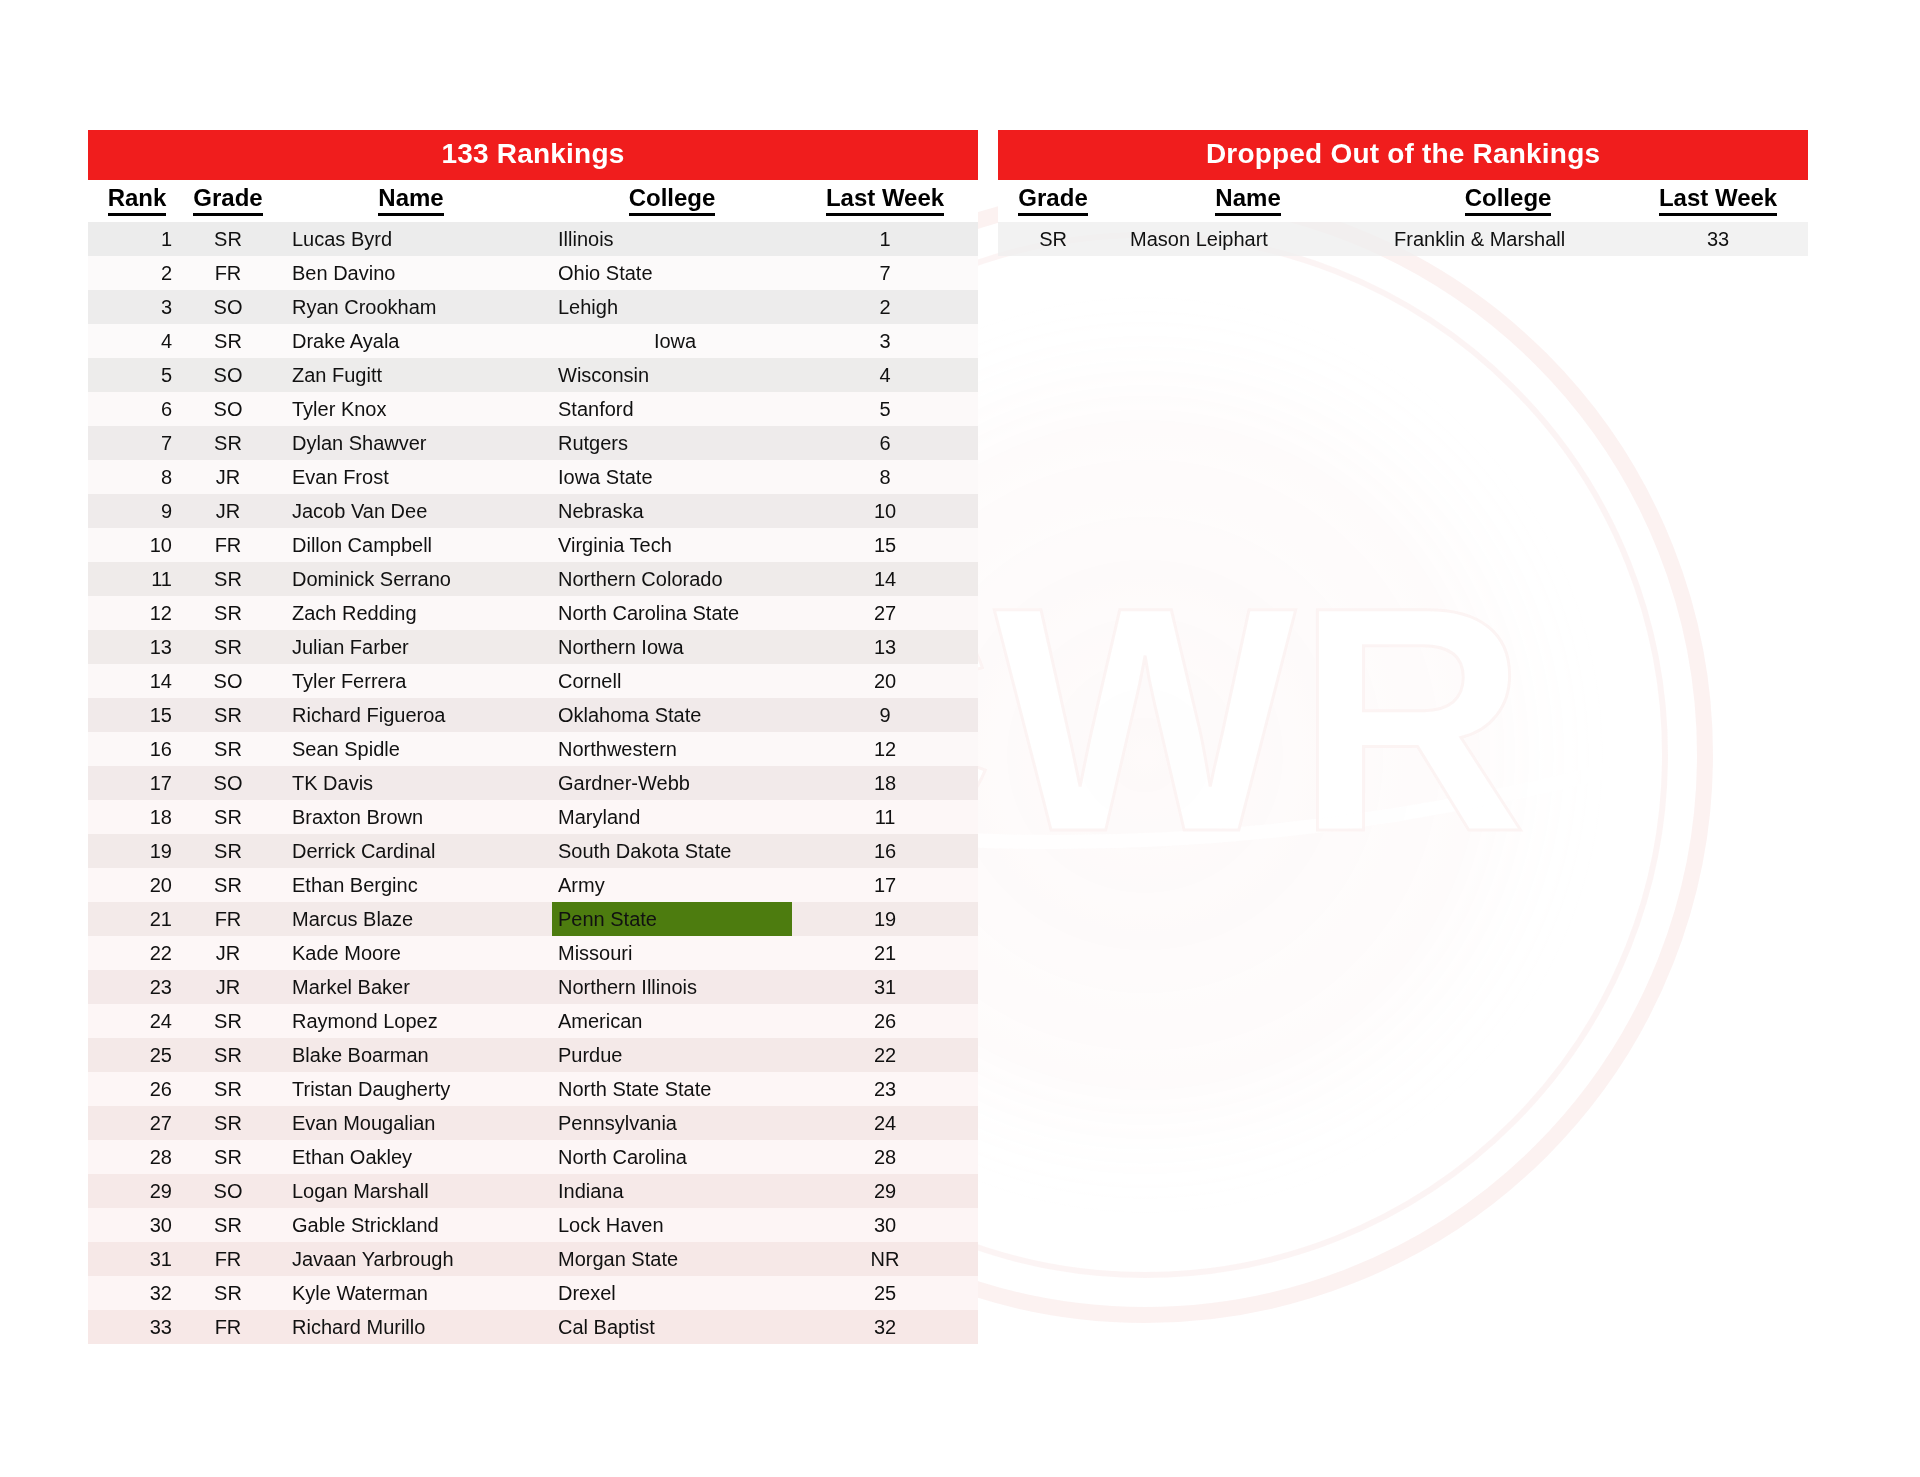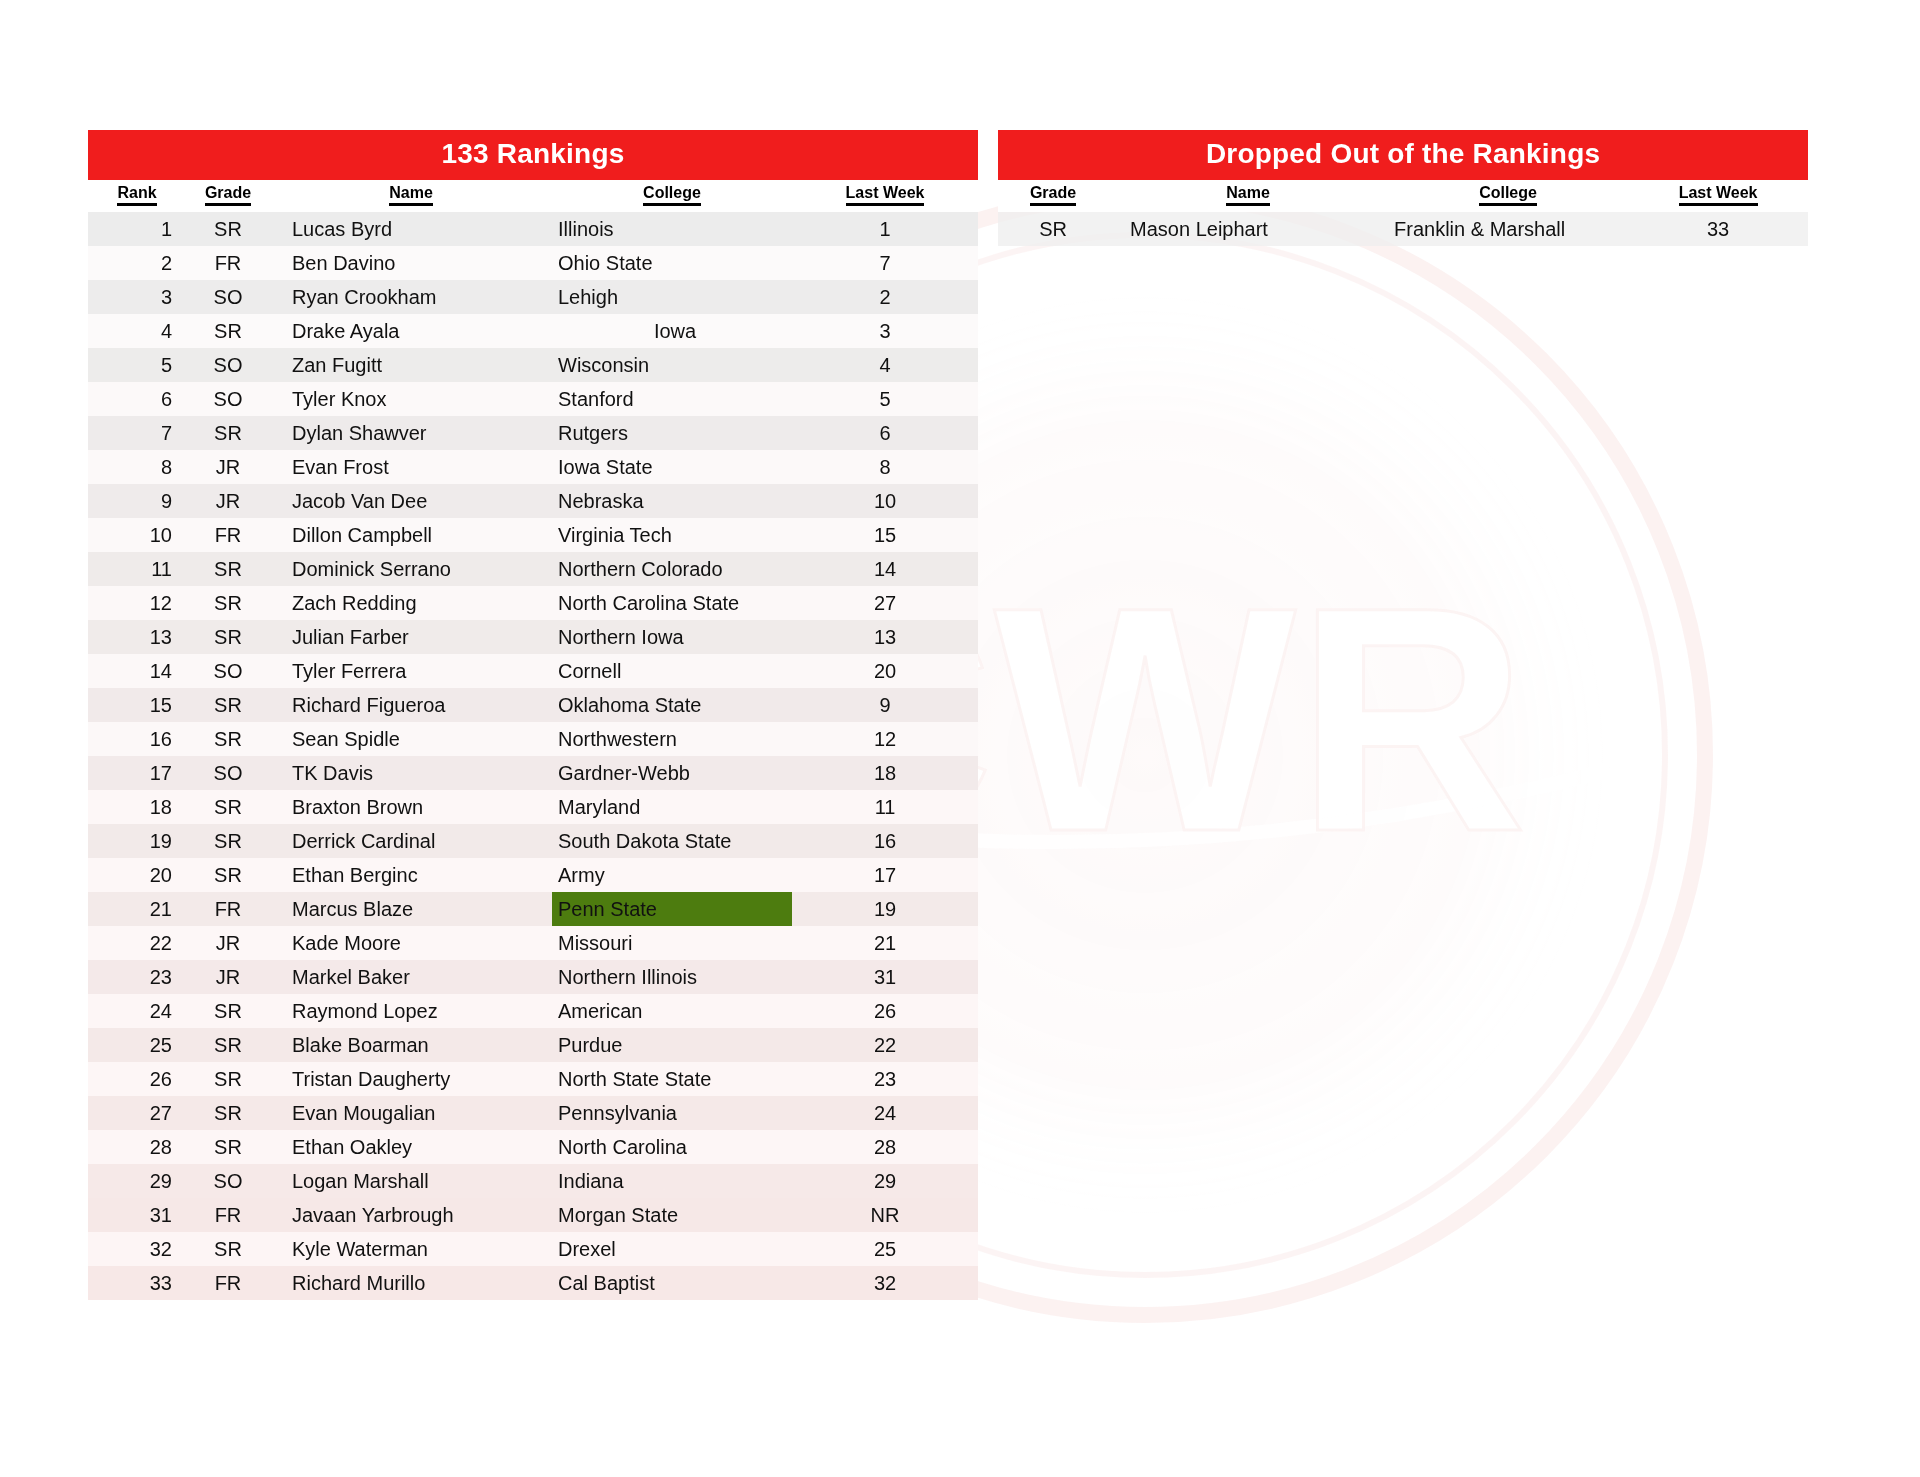--- a/index.html
+++ b/index.html
@@ -66,21 +66,21 @@
     font-size: 28px;
     text-align: center;
     padding: 8px 0 10px 0;
     letter-spacing: 0.2px;
   }
 
   .head-row th {
     background: #ffffff;
     color: #000000;
     font-weight: bold;
-    font-size: 16px;
+    font-size: 24px;
     padding: 4px 0 6px 0;
     border-bottom: none;
   }
   .head-row th span.u {
     border-bottom: 3px solid #000000;
     padding-bottom: 1px;
     display: inline-block;
   }
   .head-row th.center     { text-align: center; }
 
@@ -342,20 +342,27 @@
             <td class="name" style="background: rgb(253, 246, 246);">Ethan Oakley</td>
             <td class="college" style="background: rgb(253, 246, 246);">North Carolina</td>
             <td class="last" style="background: rgb(253, 246, 246);">28</td>
           </tr>
           <tr class="odd">
             <td class="rank" style="background: rgb(246, 233, 232);">29</td>
             <td class="grade" style="background: rgb(246, 233, 232);">SO</td>
             <td class="name" style="background: rgb(246, 233, 232);">Logan Marshall</td>
             <td class="college" style="background: rgb(246, 233, 232);">Indiana</td>
             <td class="last" style="background: rgb(246, 233, 232);">29</td>
+          </tr>
+          <tr class="even">
+            <td class="rank" style="background: rgb(253, 245, 245);">30</td>
+            <td class="grade" style="background: rgb(253, 245, 245);">SR</td>
+            <td class="name" style="background: rgb(253, 245, 245);">Gable Strickland</td>
+            <td class="college" style="background: rgb(253, 245, 245);">Lock Haven</td>
+            <td class="last" style="background: rgb(253, 245, 245);">30</td>
           </tr>
           <tr class="odd">
             <td class="rank" style="background: rgb(246, 232, 231);">31</td>
             <td class="grade" style="background: rgb(246, 232, 231);">FR</td>
             <td class="name" style="background: rgb(246, 232, 231);">Javaan Yarbrough</td>
             <td class="college" style="background: rgb(246, 232, 231);">Morgan State</td>
             <td class="last" style="background: rgb(246, 232, 231);">NR</td>
           </tr>
           <tr class="even">
             <td class="rank" style="background: rgb(253, 245, 245);">32</td>

